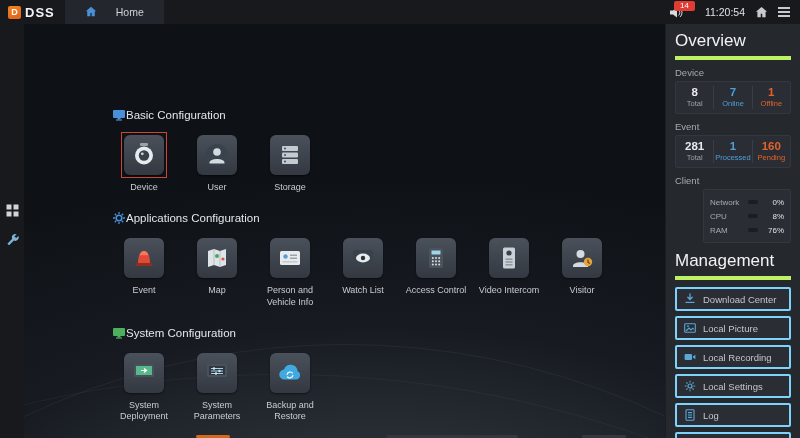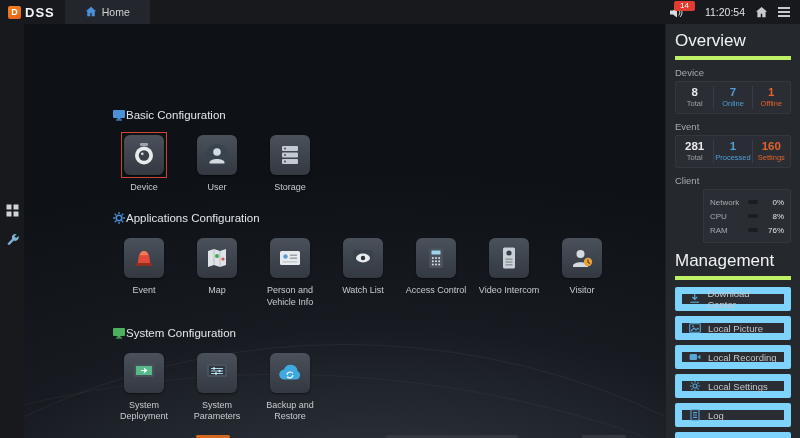--- a/index.html
+++ b/index.html
@@ -7,21 +7,21 @@
     font-family:"Liberation Sans", sans-serif; }
   .screen { position:relative; width:800px; height:438px; background:#0d1014; overflow:hidden; }
 
   
   .topbar { position:absolute; top:0; left:0; right:0; height:24px; background:#17191d;
     display:flex; align-items:center; z-index:30; }
   .logo { display:flex; align-items:center; gap:4px; padding:0 10px 0 8px; }
   .logo-mark { width:13px; height:13px; border-radius:2px; background:linear-gradient(160deg,#f58220,#e2621b);
     color:#fff; font-size:9px; font-weight:bold; display:flex; align-items:center; justify-content:center; }
   .logo-text { color:#f2f4f6; font-size:13px; font-weight:bold; letter-spacing:1px; }
-  .tab-home { height:24px; background:#23262c; display:flex; align-items:center; gap:5px;
+  .tab-home { height:24px; background:#23262c; display:flex; align-items:center; gap:19px;
     padding:0 20px; color:#cfd3d7; font-size:10.5px; cursor:default; }
   .topbar-right { margin-left:auto; display:flex; align-items:center; gap:10px; padding-right:10px; }
   .alarm-wrap { position:relative; width:16px; height:14px; }
   .alarm-badge { position:absolute; top:-4px; right:-10px; background:#e23b32; color:#fff;
     font-size:8px; line-height:10px; padding:0 6px; border-radius:2px; }
   .time-text { color:#dfe2e5; font-size:10.5px; margin-left:10px; }
   .menu-icon span { display:block; width:12px; height:2px; background:#c7cbd0; margin:2px 0; }
 
   
   .leftrail { position:absolute; left:0; top:24px; bottom:0; width:24px; background:#17191d;
@@ -66,21 +66,21 @@
   .c-total .stat-value { color:#e8eaed; } .c-total .stat-name { color:#9ba0a6; }
   .c-online .stat-value, .c-online .stat-name { color:#4f9fd8; }
   .c-offline .stat-value, .c-offline .stat-name { color:#e2622b; }
   .client-box { background:#2a2d33; border:1px solid #34383e; border-radius:2px; padding:5px 6px; margin-bottom:8px;margin-left:28px; }
   .metric-row { display:flex; align-items:center; gap:4px; height:14px; }
   .metric-name { width:34px; color:#a7abb1; font-size:8px; }
   .metric-bar { flex:1; height:4px; background:#1a1d21; border-radius:2px; overflow:hidden; }
   .metric-fill { height:100%; background:#56bdea; border-radius:2px; }
   .metric-val { width:22px; text-align:right; color:#dfe2e5; font-size:8px; }
   .mg-item { display:flex; align-items:center; gap:7px; height:24px; background:#2a2d33;
-    border:7px solid #7dd3fc; border-radius:2px; padding:0 7px; margin-bottom:5px; cursor:pointer; }
+    border:2px solid #7dd3fc; border-radius:2px; padding:0 7px; margin-bottom:5px; cursor:pointer; }
   .mg-label { color:#c3c7cc; font-size:9.5px; }
 </style>
 </head>
 <body>
 
 <div class="screen">
 
   <div class="topbar">
     <div class="logo">
       <div class="logo-mark">D</div>
@@ -381,21 +381,21 @@
       <div class="stat c-total">
         <div class="stat-value">281</div>
         <div class="stat-name">Total</div>
       </div>
       <div class="stat c-online">
         <div class="stat-value">1</div>
         <div class="stat-name">Processed</div>
       </div>
       <div class="stat c-offline">
         <div class="stat-value">160</div>
-        <div class="stat-name">Settings</div>
+        <div class="stat-name">Pending</div>
       </div>
     </div>
 
     <div class="rp-sub-label">Client</div>
     <div class="client-box">
       <div class="metric-row">
         <span class="metric-name">Network</span>
         <span class="metric-bar"><span class="metric-fill" style="width: 0%;"></span></span>
         <span class="metric-val">0%</span>
       </div>

